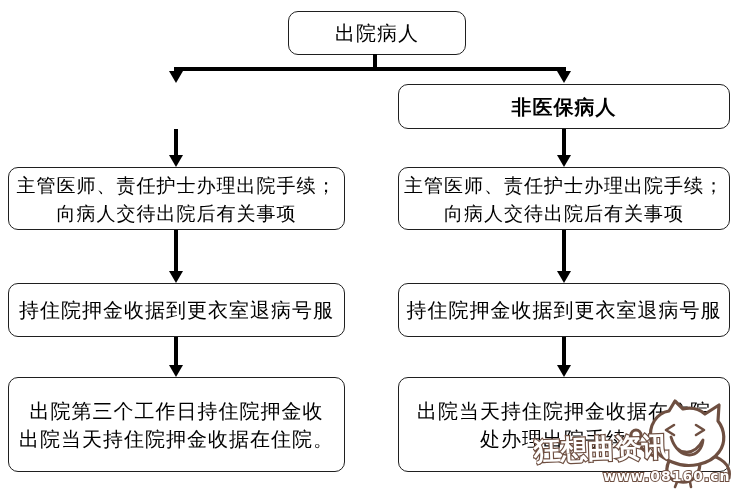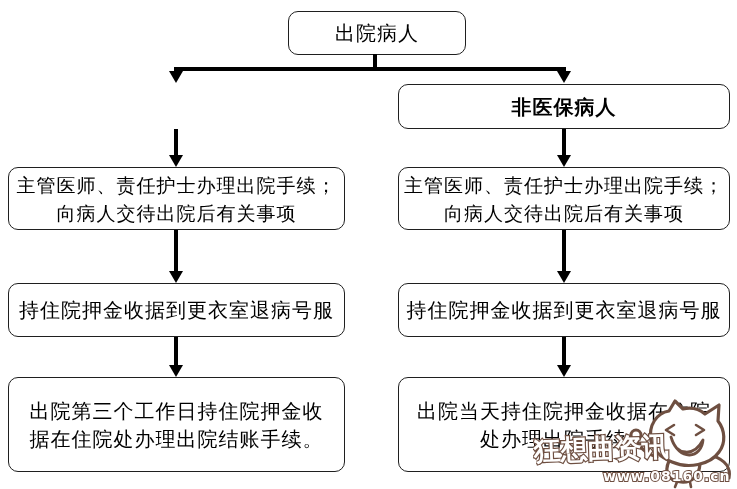--- a/index.html
+++ b/index.html
@@ -58,21 +58,21 @@
 
   <div class="node" id="n-l3">
     <div class="line">持住院押金收据到更衣室退病号服</div>
   </div>
   <div class="node" id="n-r3">
     <div class="line">持住院押金收据到更衣室退病号服</div>
   </div>
 
   <div class="node" id="n-l4">
     <div class="line">出院第三个工作日持住院押金收</div>
-    <div class="line">据在住院处办理出院结账手续。</div>
+    <div class="line">出院当天持住院押金收据在住院。</div>
   </div>
   <div class="node" id="n-r4">
     <div class="line">出院当天持住院押金收据在住院</div>
     <div class="line">处办理出院手续。</div>
   </div>
 
   <div class="vbar" style="left:373px; top:54px; height:14px;"></div>
   <div class="hbar" style="left:174px; top:67px; width:392px;"></div>
   <div class="ahead" style="left:169px; top:71px;"></div>
   <div class="ahead" style="left:557px; top:71px;"></div>

